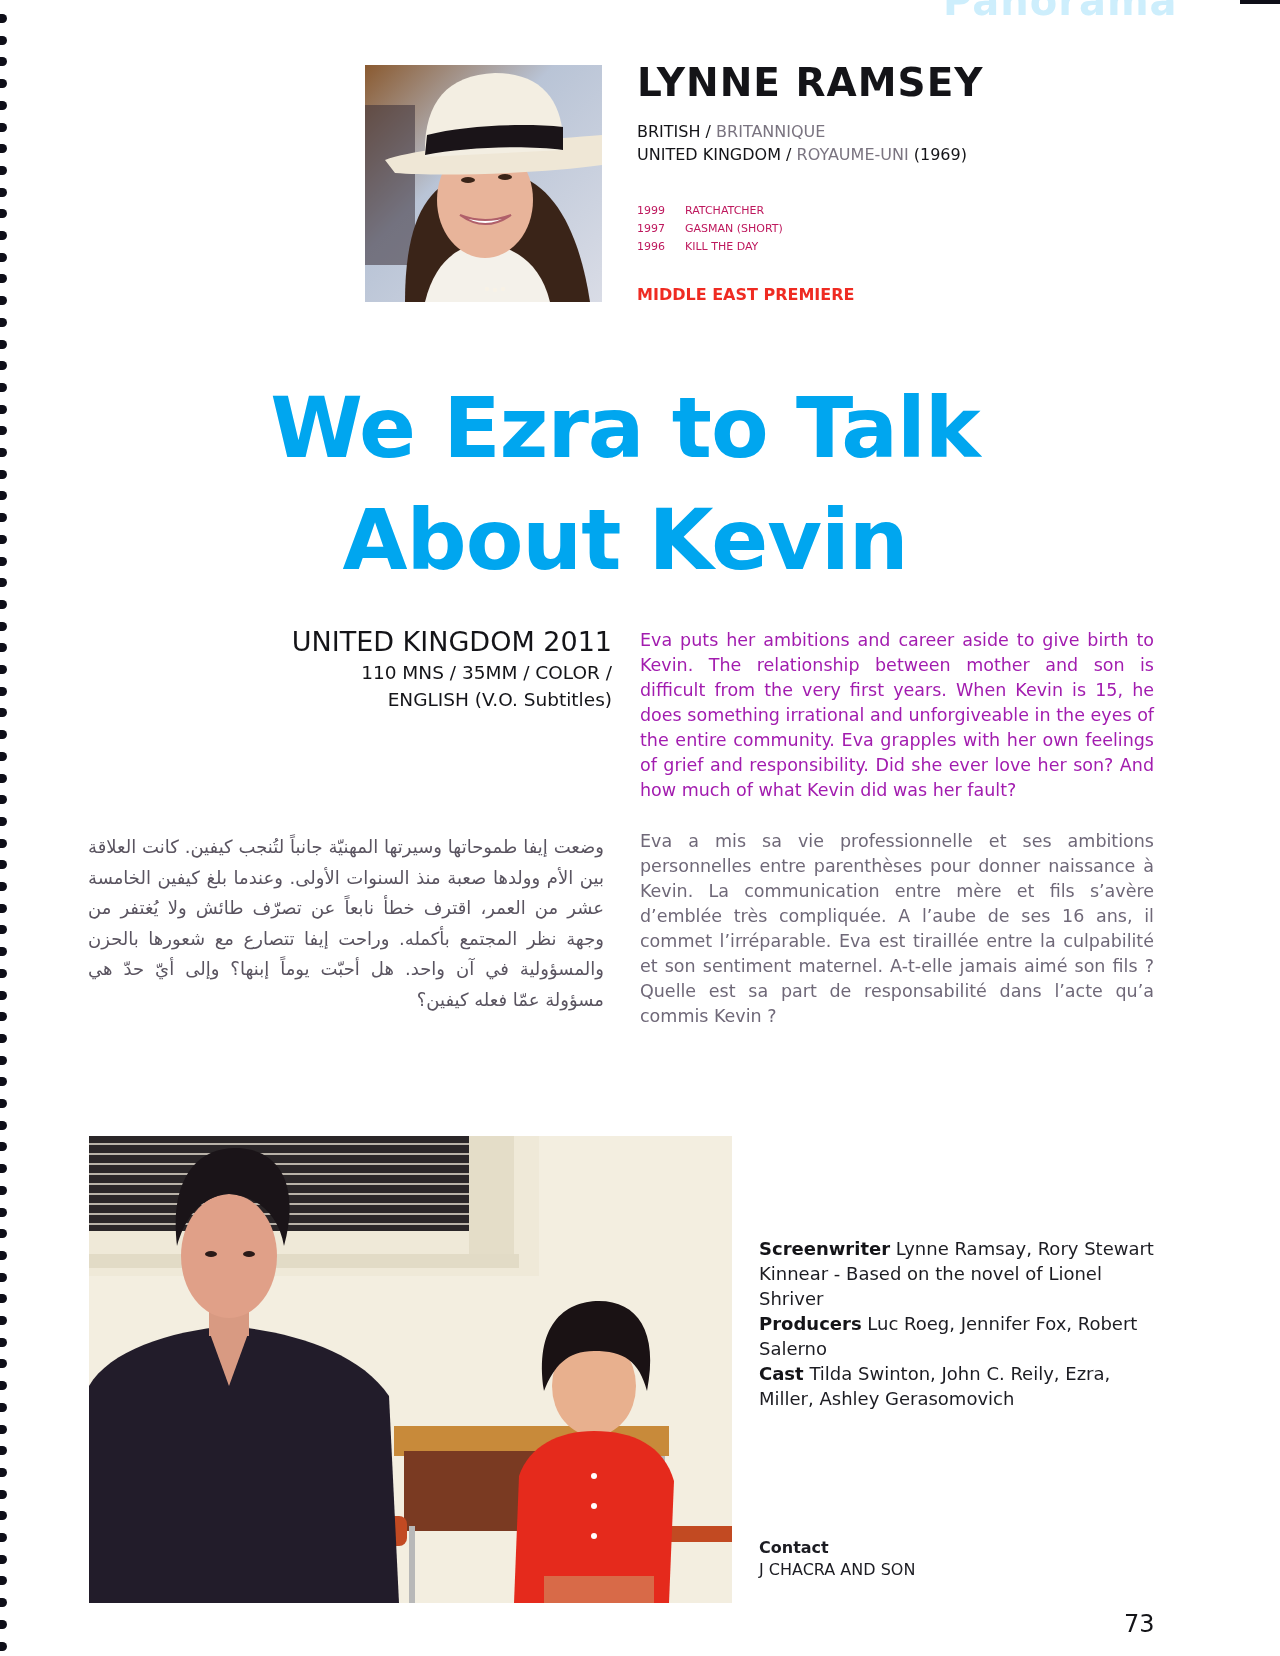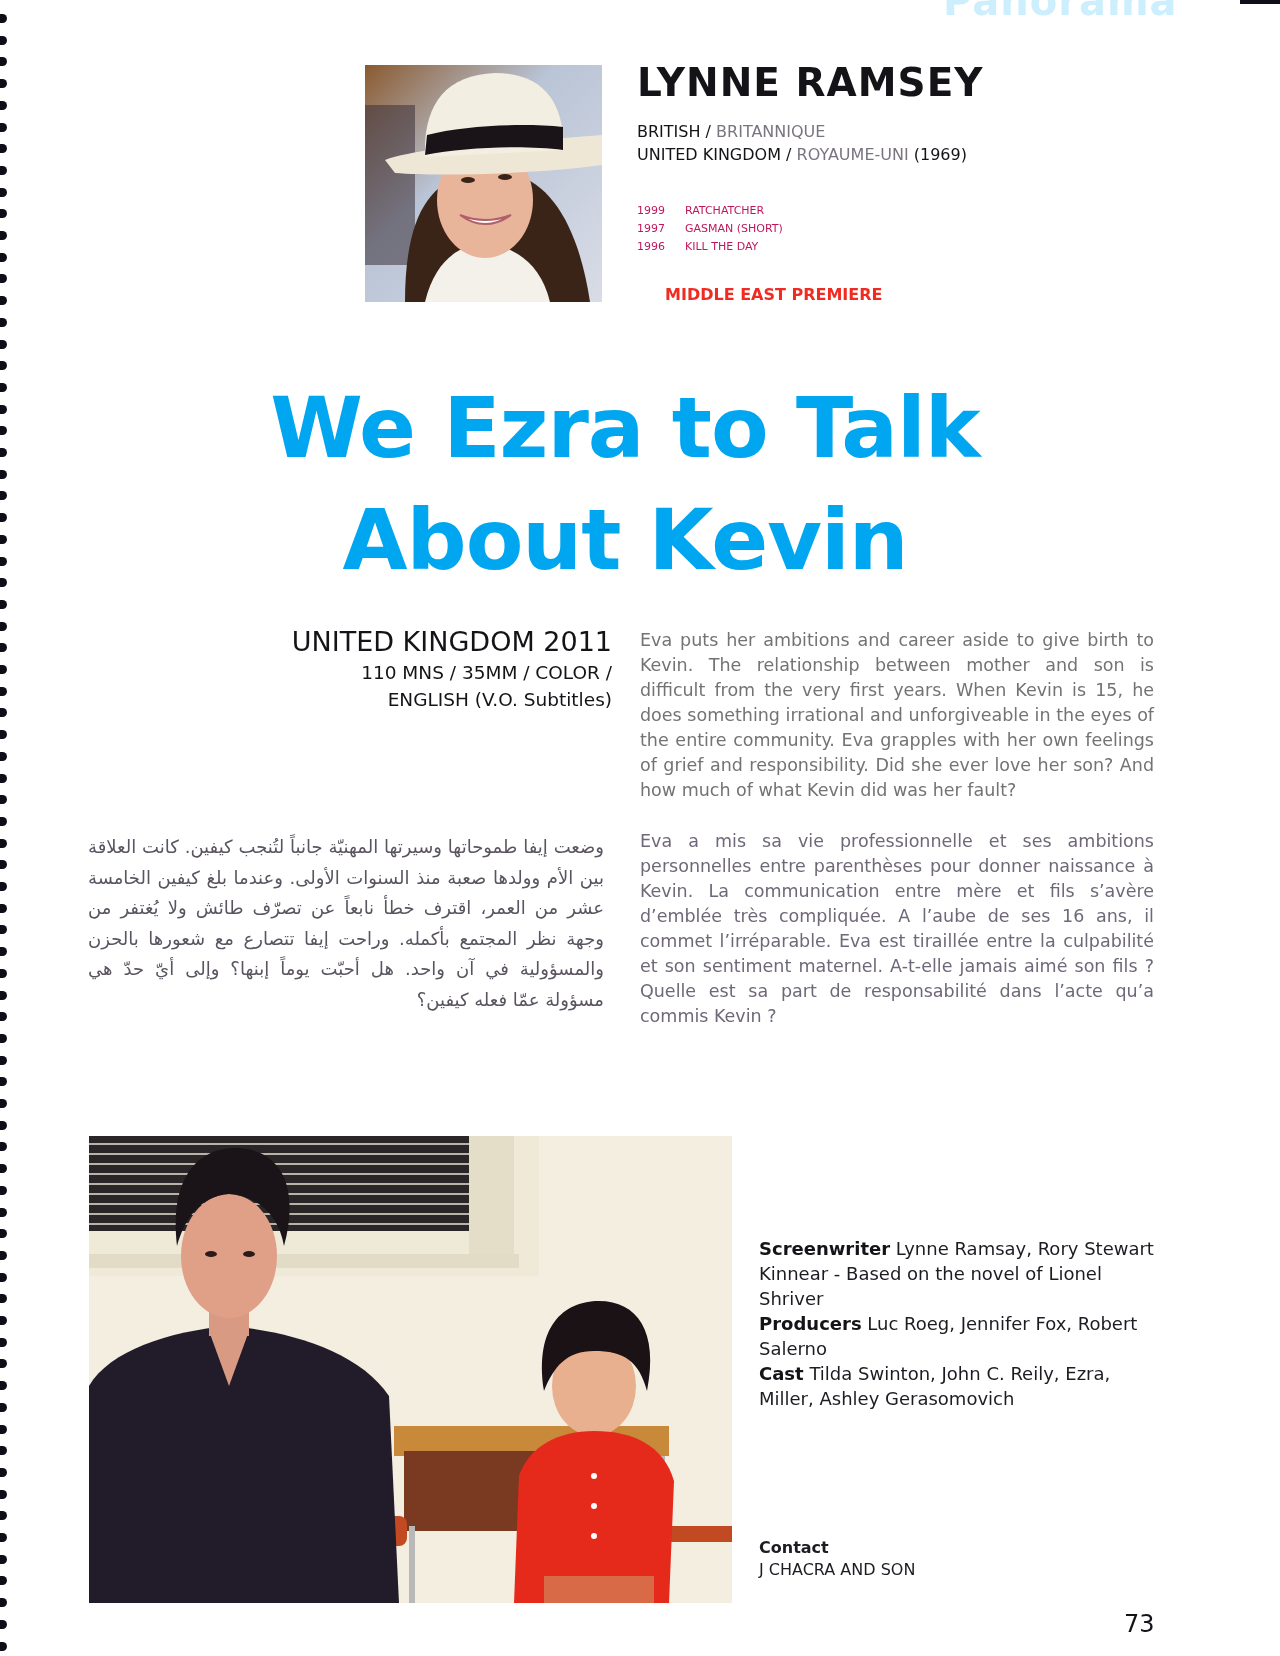--- a/index.html
+++ b/index.html
@@ -13,29 +13,29 @@
     .corner-mark { position: absolute; left: 1240px; top: 0; width: 40px; height: 4px; background: #0e0e18; }
 
     .portrait { position: absolute; left: 365px; top: 65px; width: 237px; height: 237px; overflow: hidden; }
 
     .dir-name { position: absolute; left: 637px; top: 60px; font-size: 39px; font-weight: bold; letter-spacing: 1px; color: #141418; }
     .dir-meta { position: absolute; left: 637px; top: 120px; font-size: 16px; line-height: 23px; color: #141418; }
     .dir-meta .fr { color: #7a7480; }
     .filmography { position: absolute; left: 637px; top: 178px; font-size: 11px; line-height: 18px; color: #be185d; margin-top: 24px; }
     .filmography .row { display: flex; }
     .filmography .yr { width: 48px; }
-    .premiere { position: absolute; left: 637px; top: 285px; font-size: 16px; font-weight: bold; color: #ef2b22; margin-left: 28px; }
+    .premiere { position: absolute; left: 637px; top: 285px; font-size: 16px; font-weight: bold; color: #ef2b22; }
 
     .title { position: absolute; left: 0; top: 372px; width: 1250px; text-align: center; font-size: 84px; line-height: 112px; font-weight: bold; color: #00a6ef; letter-spacing: -1px; }
 
     .specs { position: absolute; left: 208px; top: 625px; width: 404px; text-align: right; color: #141418; }
     .specs .country { font-size: 27px; line-height: 34px; }
     .specs .tech { font-size: 18.5px; line-height: 27px; }
 
-    .syn-en { position: absolute; left: 640px; top: 628px; width: 514px; font-size: 17.5px; line-height: 25px; text-align: justify; color: #737373; }
+    .syn-en { position: absolute; left: 640px; top: 628px; width: 514px; font-size: 17.5px; line-height: 25px; text-align: justify; color: #a21caf; }
     .syn-fr { position: absolute; left: 640px; top: 829px; width: 514px; font-size: 17.5px; line-height: 25px; text-align: justify; color: #6f6878; }
     .syn-ar { position: absolute; left: 88px; top: 832px; width: 516px; font-size: 18px; line-height: 30.5px; text-align: justify; direction: rtl; color: #5a5460; }
 
     .still { position: absolute; left: 89px; top: 1136px; width: 643px; height: 467px; overflow: hidden; }
 
     .credits { position: absolute; left: 759px; top: 1236px; width: 400px; font-size: 18px; line-height: 25px; color: #1c1c22; }
     .credits b { font-weight: bold; color: #141418; }
     .contact { position: absolute; left: 759px; top: 1537px; width: 420px; font-size: 16px; line-height: 22px; color: #1c1c22; }
     .contact b { font-weight: bold; }
 

